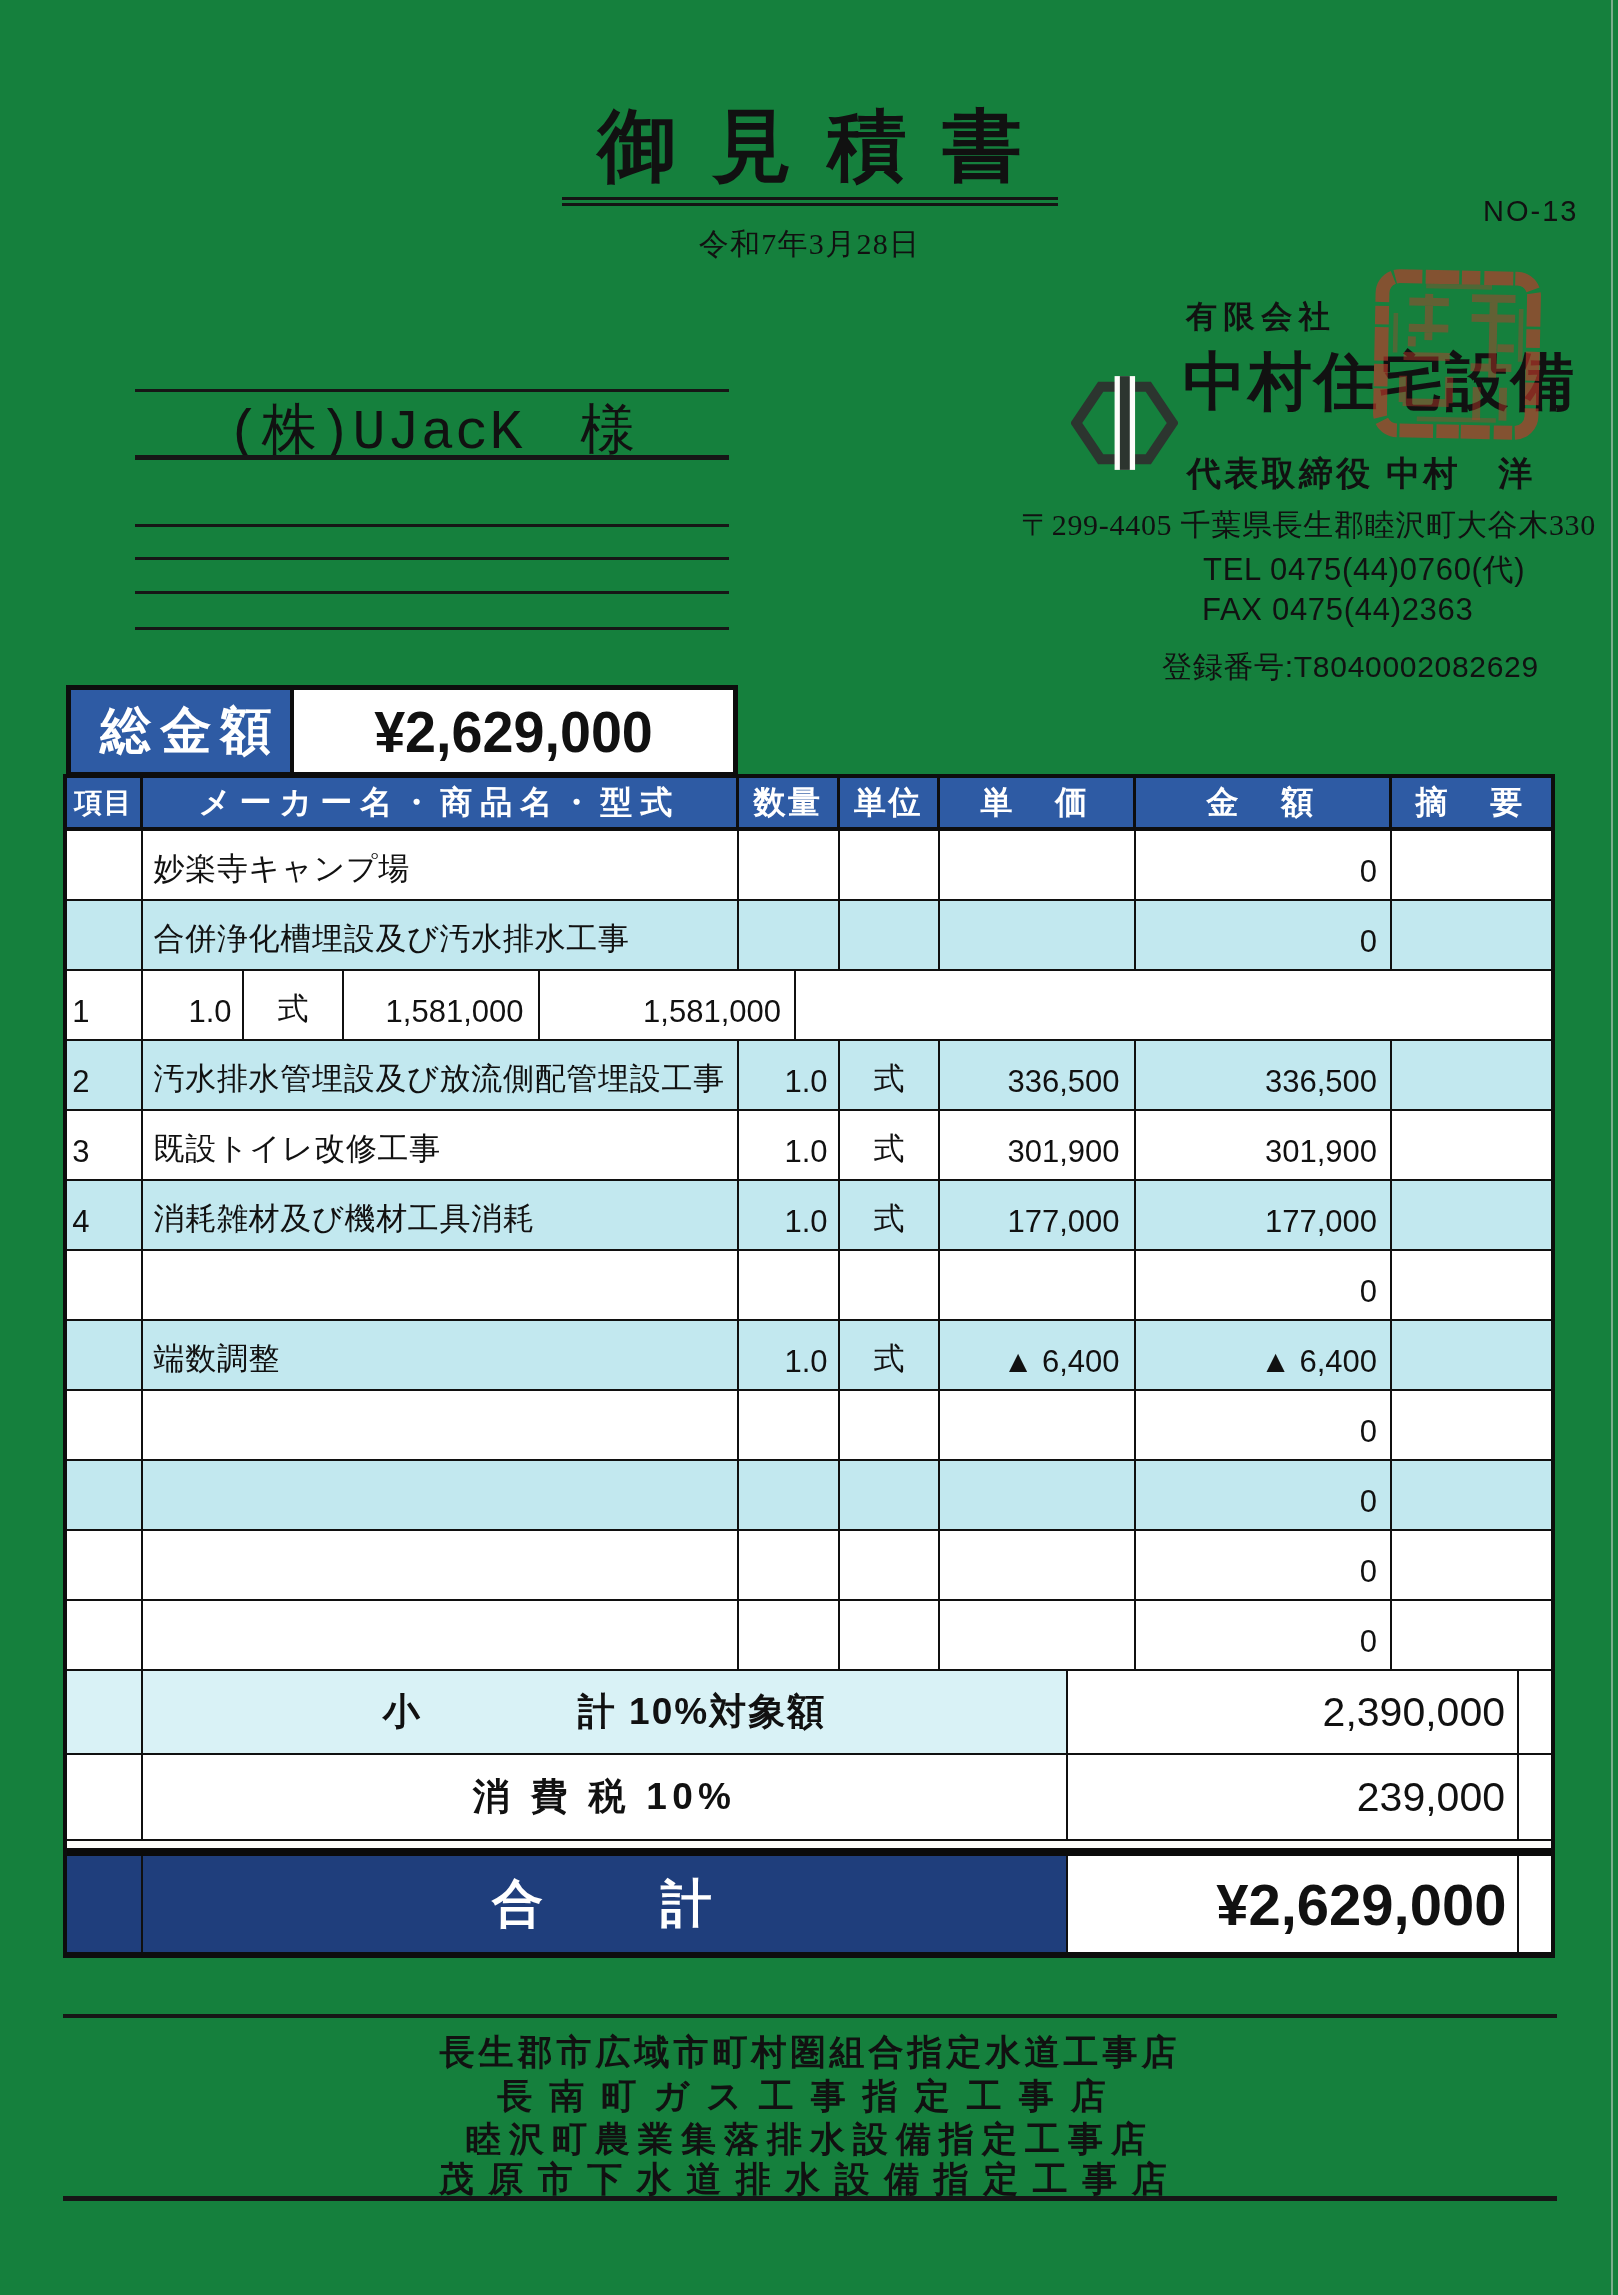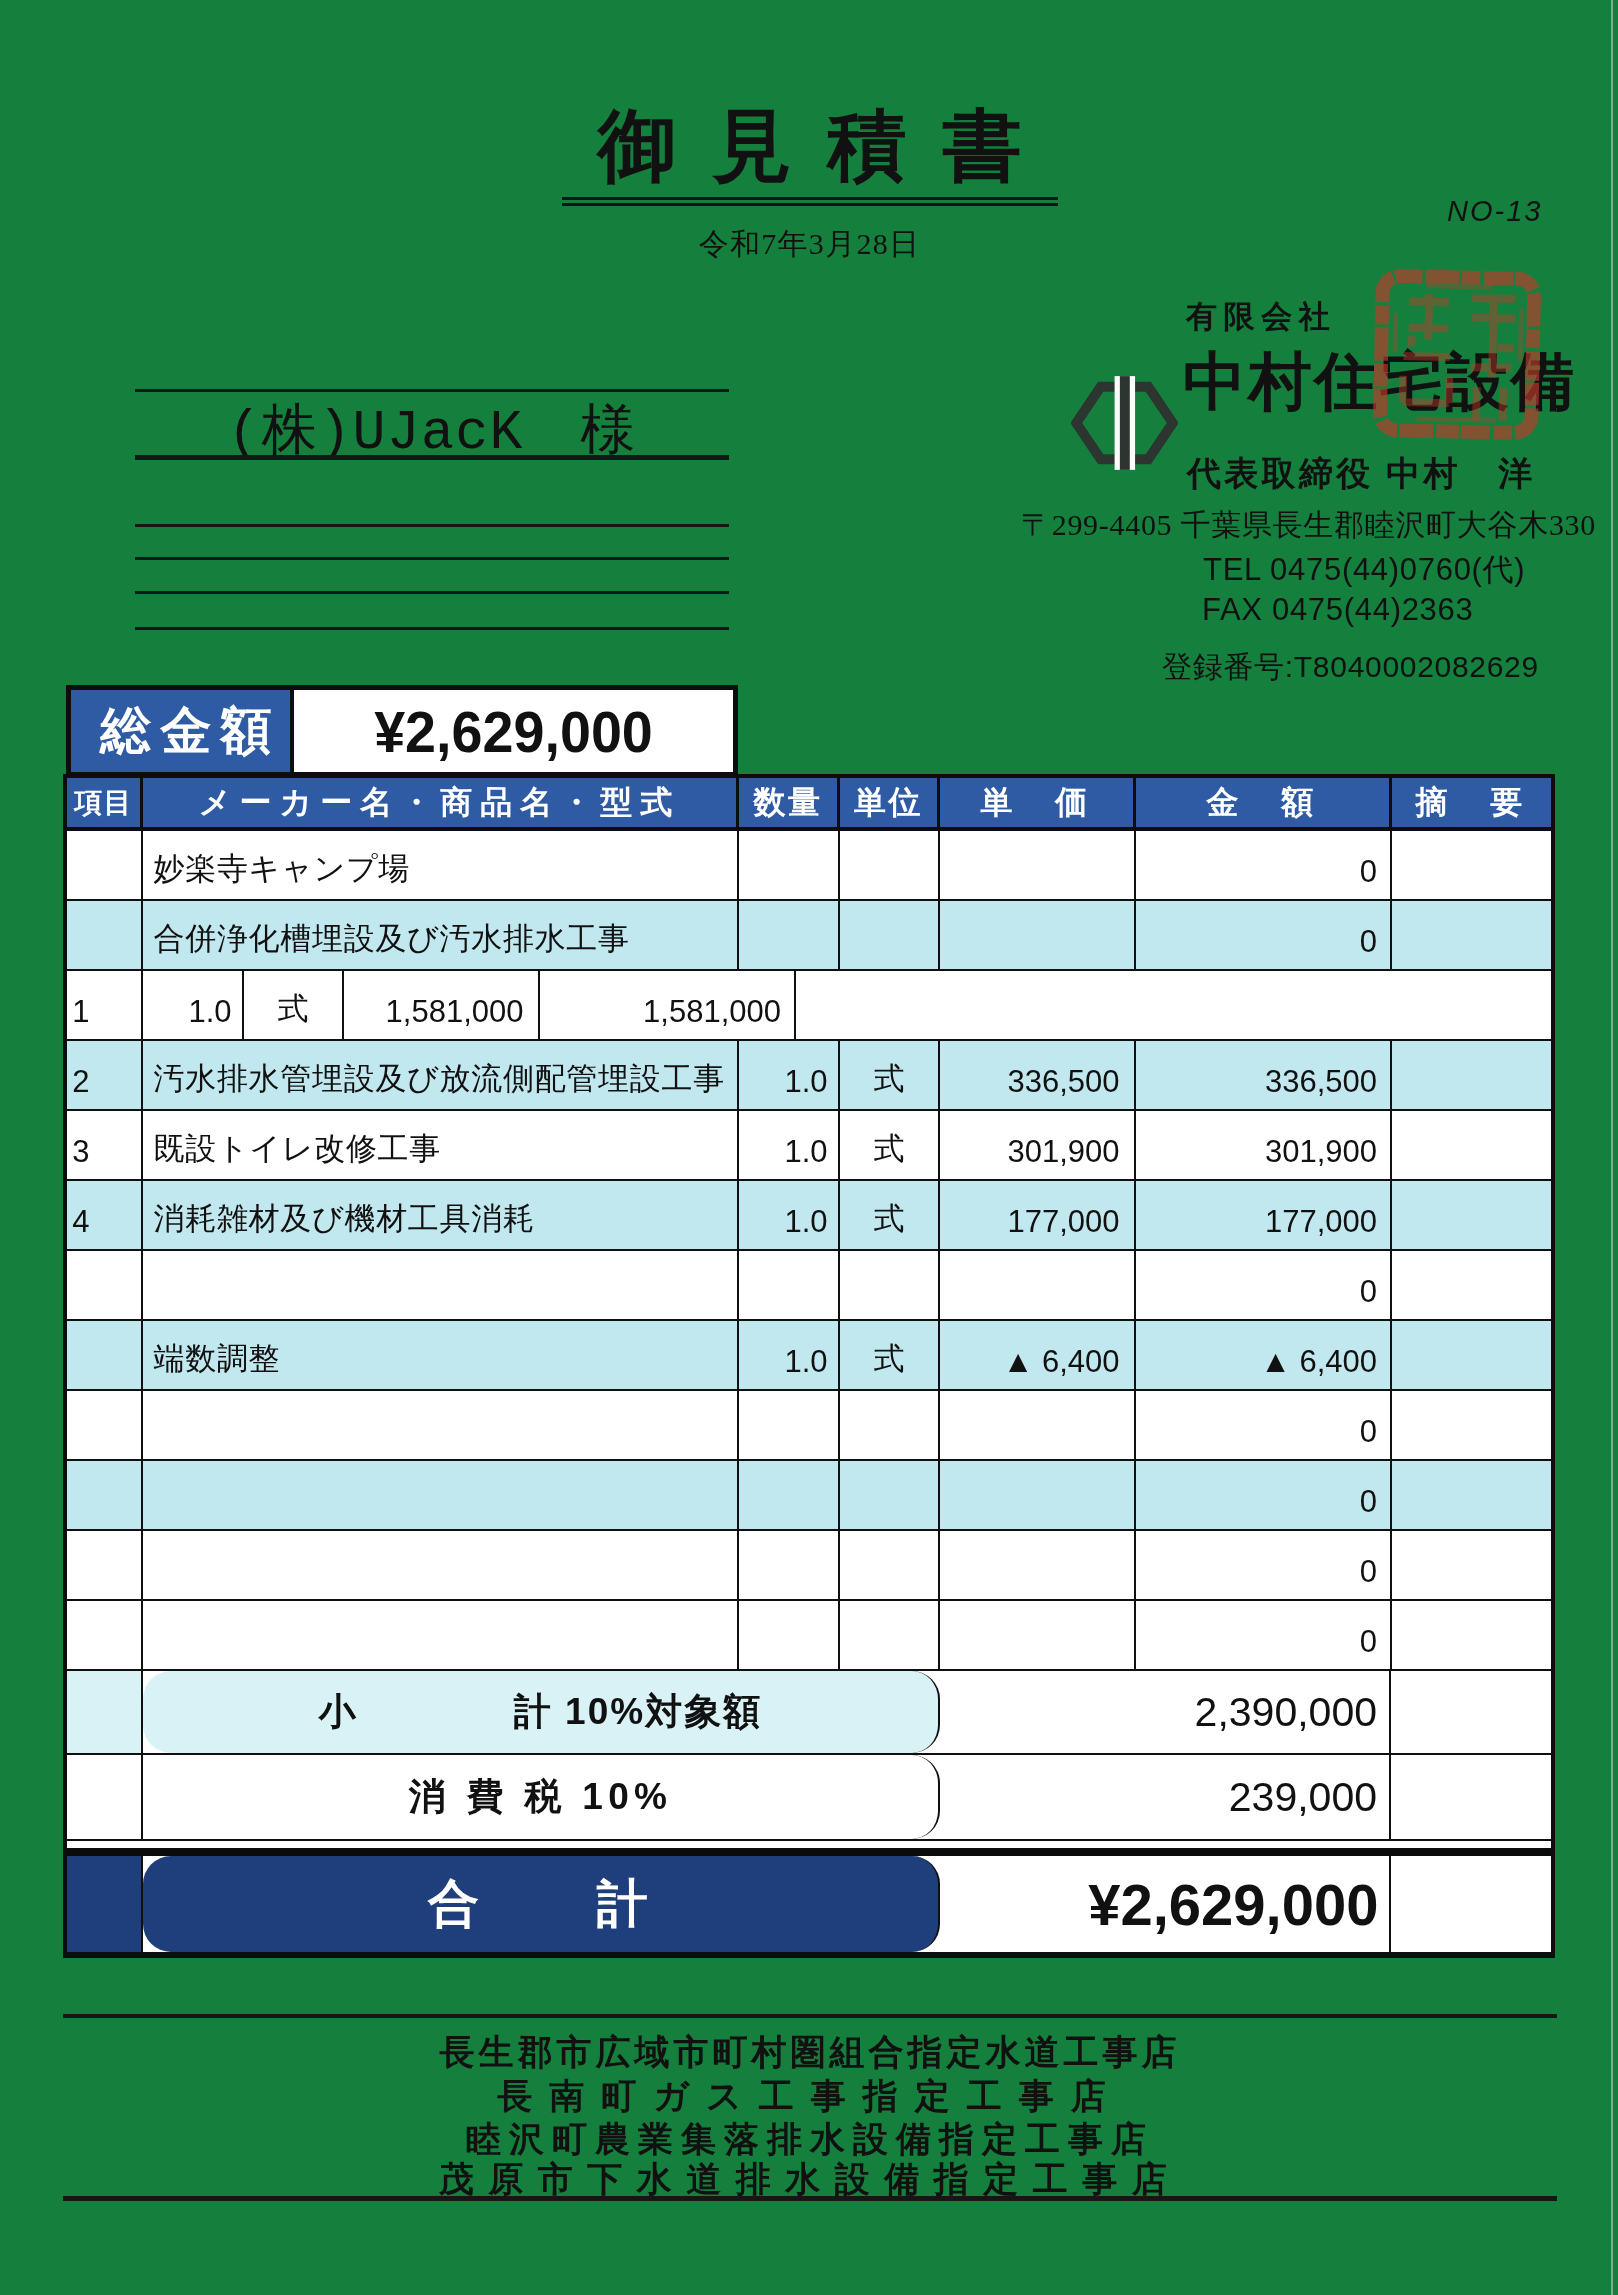--- a/index.html
+++ b/index.html
@@ -12,21 +12,21 @@
 
   
   .doc-title-wrap{position:absolute;top:104px;left:0;width:100%;text-align:center;}
   .doc-title{
     display:inline-block; font-family:"Liberation Serif","DejaVu Serif",serif;
     font-size:79px; font-weight:bold; letter-spacing:36px; padding:0 0 6.6px 36px;
     border-bottom:9.2px double #141414; line-height:1.1;
   }
   .doc-date{position:absolute;top:224px;left:0;width:100%;text-align:center;
     font-family:"Liberation Serif","DejaVu Serif",serif;font-size:30px;letter-spacing:1.3px;}
-  .doc-no{position:absolute;top:195px;left:1447px;font-size:29px;letter-spacing:2px;font-style:italic;}
+  .doc-no{position:absolute;top:195px;left:1483px;font-size:29px;letter-spacing:2px;}
 
   
   .cust-rule{position:absolute;left:135px;width:594px;background:#161616;}
   .customer-name{position:absolute;left:135px;top:393px;width:594px;text-align:center;
     font-family:Liberation Mono, monospace;font-size:55px;letter-spacing:1.3px;}
 
   
   .company-type{position:absolute;left:1186px;top:296px;font-size:31px;letter-spacing:6.6px;font-weight:600;}
   .company-name{position:absolute;left:1183px;top:339px;font-size:63px;font-weight:bold;letter-spacing:2.6px;}
   .company-rep{position:absolute;left:1187px;top:451px;font-size:34px;letter-spacing:3.3px;font-weight:600;}
@@ -60,21 +60,21 @@
   .cell{display:flex;align-items:flex-end;border-right:2.6px solid #101010;box-sizing:border-box;
     padding-bottom:9.2px;font-size:31px;}
   .cell:last-child{border-right:none;}
   .c-no{width:76px;justify-content:flex-start;padding-left:5.3px;}
   .c-name{width:596px;justify-content:flex-start;padding-left:10.5px;letter-spacing:0.7px;}
   .c-qty{width:101px;justify-content:flex-end;padding-right:10.5px;}
   .c-unit{width:100px;justify-content:center;}
   .c-price{width:196px;justify-content:flex-end;padding-right:14.5px;}
   .c-amount{width:256px;justify-content:flex-end;padding-right:13px;}
   .c-note{flex:1;}
-  .w115{width:76px;} .w1210{width:797px;border-radius:28px;} .w685{width:451px;}
+  .w115{width:76px;} .w1210{width:925px;} .w685{width:451px;}
   .srow{height:84px;border-bottom:2.6px solid #101010;}
   .srow .scell{display:flex;align-items:center;box-sizing:border-box;border-right:2.6px solid #101010;}
   .srow .scell:last-child{border-right:none;}
   .sub-bg{background:#d9f2f6;}
   .slabel{justify-content:center;font-size:37px;font-weight:600;letter-spacing:2px;}
   .svalue{justify-content:flex-end;padding-right:12px;font-size:41px;}
   .tax-row{height:86px;}
   .gap-row{height:7.2px;border-bottom:8.6px solid #0b0b0b;background:#fcfcfa;}
   .total-row{height:96px;border-bottom:none;}
   .navy{background:#1f3e7c;color:#fff;}

